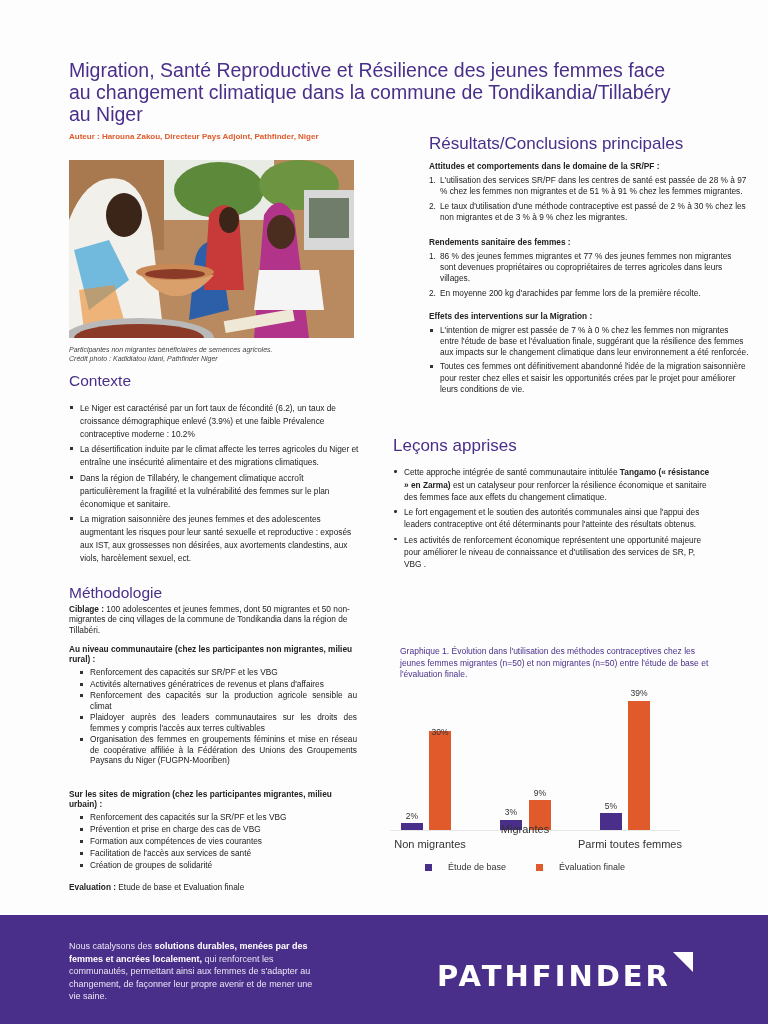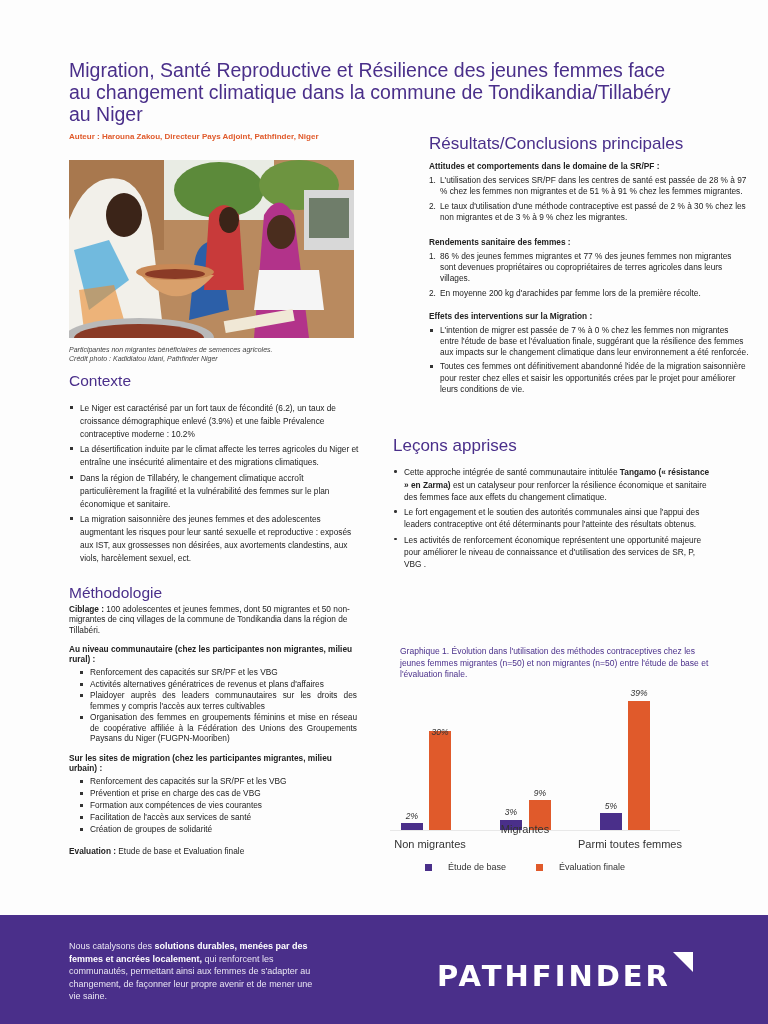--- a/index.html
+++ b/index.html
@@ -22,21 +22,21 @@
   ol.num { list-style: none; }
   ol.num li { position: relative; padding-left: 11px; margin-bottom: 3px; }
   ol.num li .n { position: absolute; left: 0; top: 0; }
   .subhead { font-weight: bold; font-size: 8.3px; line-height: 10px; margin-bottom: 4px; }
   .indent { padding-left: 10px; }
   .justify { text-align: justify; }
 
   .chart-title { position: absolute; left: 400px; top: 622px; width: 320px; font-size: 8.5px; line-height: 11.5px; color: #4a2f8a; font-weight: normal; margin-top: 24px; }
   .chart { position: absolute; left: 390px; top: 680px; width: 300px; height: 200px; }
   .bar { position: absolute; bottom: 0; width: 22px; }
-  .bar-label { position: absolute; width: 40px; text-align: center; font-size: 8.5px; color: #333; font-style: italic; }
+  .bar-label { position: absolute; width: 40px; text-align: center; font-size: 8.5px; color: #333; }
   .baseline { position: absolute; left: 0; width: 290px; height: 1px; background: #e8e8e8; }
   .cat { position: absolute; font-size: 11px; color: #333; text-align: center; }
   .legend { position: absolute; left: 425px; top: 862px; font-size: 9px; color: #333; display: flex; gap: 30px; }
   .legend-item { display: flex; align-items: center; gap: 16px; }
   .swatch { width: 7px; height: 7px; display: inline-block; }
 
   .footer { position: absolute; left: 0; top: 915px; width: 768px; height: 109px; background: #4a2f8a; }
   .footer-text { position: absolute; left: 69px; top: 25px; width: 250px; font-size: 9px; line-height: 12.5px; color: #e8e4f2; }
   .footer-text b { color: #fff; }
   .logo { position: absolute; left: 437px; top: 44px; font-size: 29px; letter-spacing: 3px; font-weight: bold; color: #fff; font-family: "DejaVu Sans", sans-serif; }
@@ -87,23 +87,24 @@
     <li>La désertification induite par le climat affecte les terres agricoles du Niger et entraîne une insécurité alimentaire et des migrations climatiques.</li>
     <li>Dans la région de Tillabéry, le changement climatique accroît particulièrement la fragilité et la vulnérabilité des femmes sur le plan économique et sanitaire.</li>
     <li>La migration saisonnière des jeunes femmes et des adolescentes augmentant les risques pour leur santé sexuelle et reproductive : exposés aux IST, aux grossesses non désirées, aux avortements clandestins, aux viols, harcèlement sexuel, ect.</li>
   </ul>
 </div>
 
 <div class="sec body-text" style="left:69px; top:588px; width:288px; line-height:10.5px;">
   <h2 class="h2" style="margin-bottom:5px;">Méthodologie</h2>
   <p style="margin-bottom:9px;"><b>Ciblage :</b><span> 100 adolescentes et jeunes femmes, dont 50 migrantes et 50 non-migrantes de cinq villages de la commune de Tondikandia dans la région de Tillabéri.</span></p>
   <div class="subhead" style="margin-bottom:3px;">Au niveau communautaire (chez les participantes non migrantes, milieu rural) :</div>
-  <ul class="sq indent justify" style="margin-bottom:9px;">
+  <ul class="sq indent justify" style="margin-bottom:23px;">
     <li style="margin-bottom:1px;">Renforcement des capacités sur SR/PF et les VBG</li>
     <li style="margin-bottom:1px;">Activités alternatives génératrices de revenus et plans d'affaires</li>
+    <li style="margin-bottom:1px;">Renforcement des capacités sur la production agricole sensible au climat</li>
     <li style="margin-bottom:1px;">Plaidoyer auprès des leaders communautaires sur les droits des femmes  y compris l'accès aux terres cultivables</li>
     <li style="margin-bottom:1px;">Organisation des femmes en groupements féminins et mise en réseau de coopérative affiliée à la Fédération des Unions des Groupements Paysans du Niger (FUGPN-Mooriben)</li>
   </ul>
   <div class="subhead" style="margin-bottom:3px;">Sur les sites de migration (chez les participantes migrantes, milieu urbain) :</div>
   <ul class="sq indent" style="margin-bottom:12px;">
     <li style="margin-bottom:1.5px;">Renforcement des capacités sur la SR/PF et les VBG</li>
     <li style="margin-bottom:1.5px;">Prévention et prise en charge des cas de VBG</li>
     <li style="margin-bottom:1.5px;">Formation aux compétences de vies courantes</li>
     <li style="margin-bottom:1.5px;">Facilitation de l'accès aux services de santé</li>
     <li style="margin-bottom:1.5px;">Création de groupes de solidarité</li>

